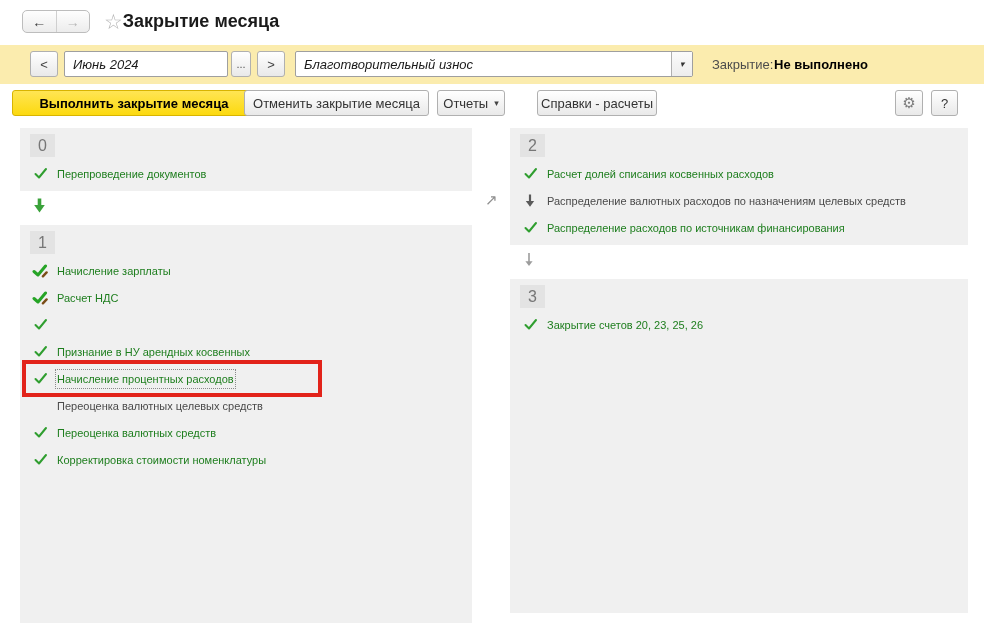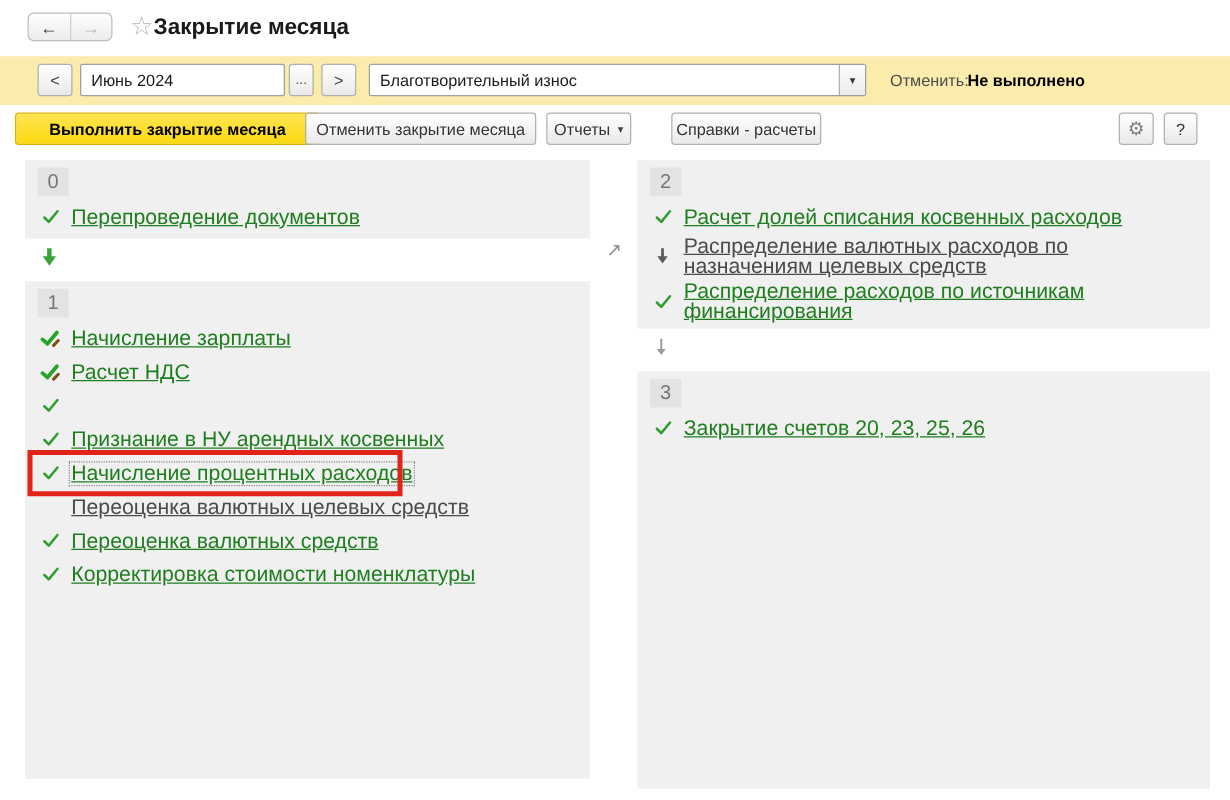--- a/index.html
+++ b/index.html
@@ -23,21 +23,21 @@
 
   
   #toolbar { position:absolute; left:0; top:45px; width:984px; height:39px; background:#fbecae; }
   .tb-btn {
     position:absolute; top:6px; height:26px; display:flex; align-items:center; justify-content:center;
     background:linear-gradient(#ffffff,#e9e9e9); border:1px solid #b0b0b0; border-radius:3px;
     font-size:13px; color:#444; cursor:pointer;
   }
   .field {
     position:absolute; top:6px; height:26px; background:#fff; border:1px solid #9f9f9f; border-radius:2px;
-    font-size:13px; color:#1a1a1a; display:flex; align-items:center;
+    font-size:13px; color:#1a1a1a; display:flex; align-items:center;font-style:italic;
   }
   .field .txt { flex:1; padding-left:8px; white-space:nowrap; overflow:hidden; }
   .combo-arrow {
     width:21px; height:100%; border-left:1px solid #b0b0b0; background:linear-gradient(#fbfbfb,#ededed);
     display:flex; align-items:center; justify-content:center; font-size:9px; color:#333; cursor:pointer;
   }
   #status-label { position:absolute; left:712px; top:0; line-height:39px; font-size:13px; color:#4c4c4c; }
   #status-value { position:absolute; left:774px; top:0; line-height:39px; font-size:13px; font-weight:bold; color:#000; }
 
   
@@ -58,21 +58,21 @@
   #right-col { left:510px; width:458px; }
   .group-block { background:#f0f0f0; padding:5px 0 4px 0; }
   .group-block.fill-left  { height:398px; }
   .group-block.fill-right { height:334px; }
   .group-number {
     width:25px; height:23px; margin:1px 0 3px 10px; background:#e3e3e3; color:#767676;
     font-size:16px; display:flex; align-items:center; justify-content:center;
   }
   .item-row { position:relative; display:flex; align-items:center; gap:9px; padding:2px 12px; min-height:27px; }
   .item-icon { width:16px; height:16px; flex:none; display:flex; align-items:center; justify-content:center; }
-  .item-link { font-size:17px; line-height:16px; text-decoration:underline; cursor:pointer; max-width:398px; }
+  .item-link { font-size:11px; line-height:16px; cursor:pointer; max-width:398px; }
   .link-green { color:#1e7e1e; }
   .link-gray  { color:#4a4a4a; }
   .focused { outline:1px dotted #8a8a8a; outline-offset:1px; }
   .red-frame {
     position:absolute; left:2px; top:-5px; width:300px; height:calc(100% + 10px);
     border:4px solid #e2231a; pointer-events:none; z-index:5;
   }
   .connector-row { height:34px; display:flex; align-items:center; padding-left:13px; background:#fff; }
 
   #expand-arrow { position:absolute; left:485px; top:191px; font-size:15px; color:#8f8f8f; cursor:pointer; }
@@ -93,21 +93,21 @@
   <div class="tb-btn" style="left:30px; width:28px;">&lt;</div>
   <div class="field" style="left:64px; width:164px;">
     <div class="txt">Июнь 2024</div>
   </div>
   <div class="tb-btn" style="left:231px; width:20px; font-size:11px; color:#555;">...</div>
   <div class="tb-btn" style="left:257px; width:28px;">&gt;</div>
   <div class="field" style="left:295px; width:398px;">
     <div class="txt">Благотворительный износ</div>
     <div class="combo-arrow">▾</div>
   </div>
-  <div id="status-label">Отменить:</div>
+  <div id="status-label">Закрытие:</div>
   <div id="status-value">Не выполнено</div>
 </div>
 
 <div class="act-btn primary" style="left:12px; width:244px;">Выполнить закрытие месяца</div>
 <div class="act-btn" style="left:244px; width:185px;">Отменить закрытие месяца</div>
 <div class="act-btn" style="left:437px; width:68px;">
   <span>Отчеты</span>
   <span class="caret">▾</span>
 </div>
 <div class="act-btn" style="left:537px; width:120px;">Справки - расчеты</div>

